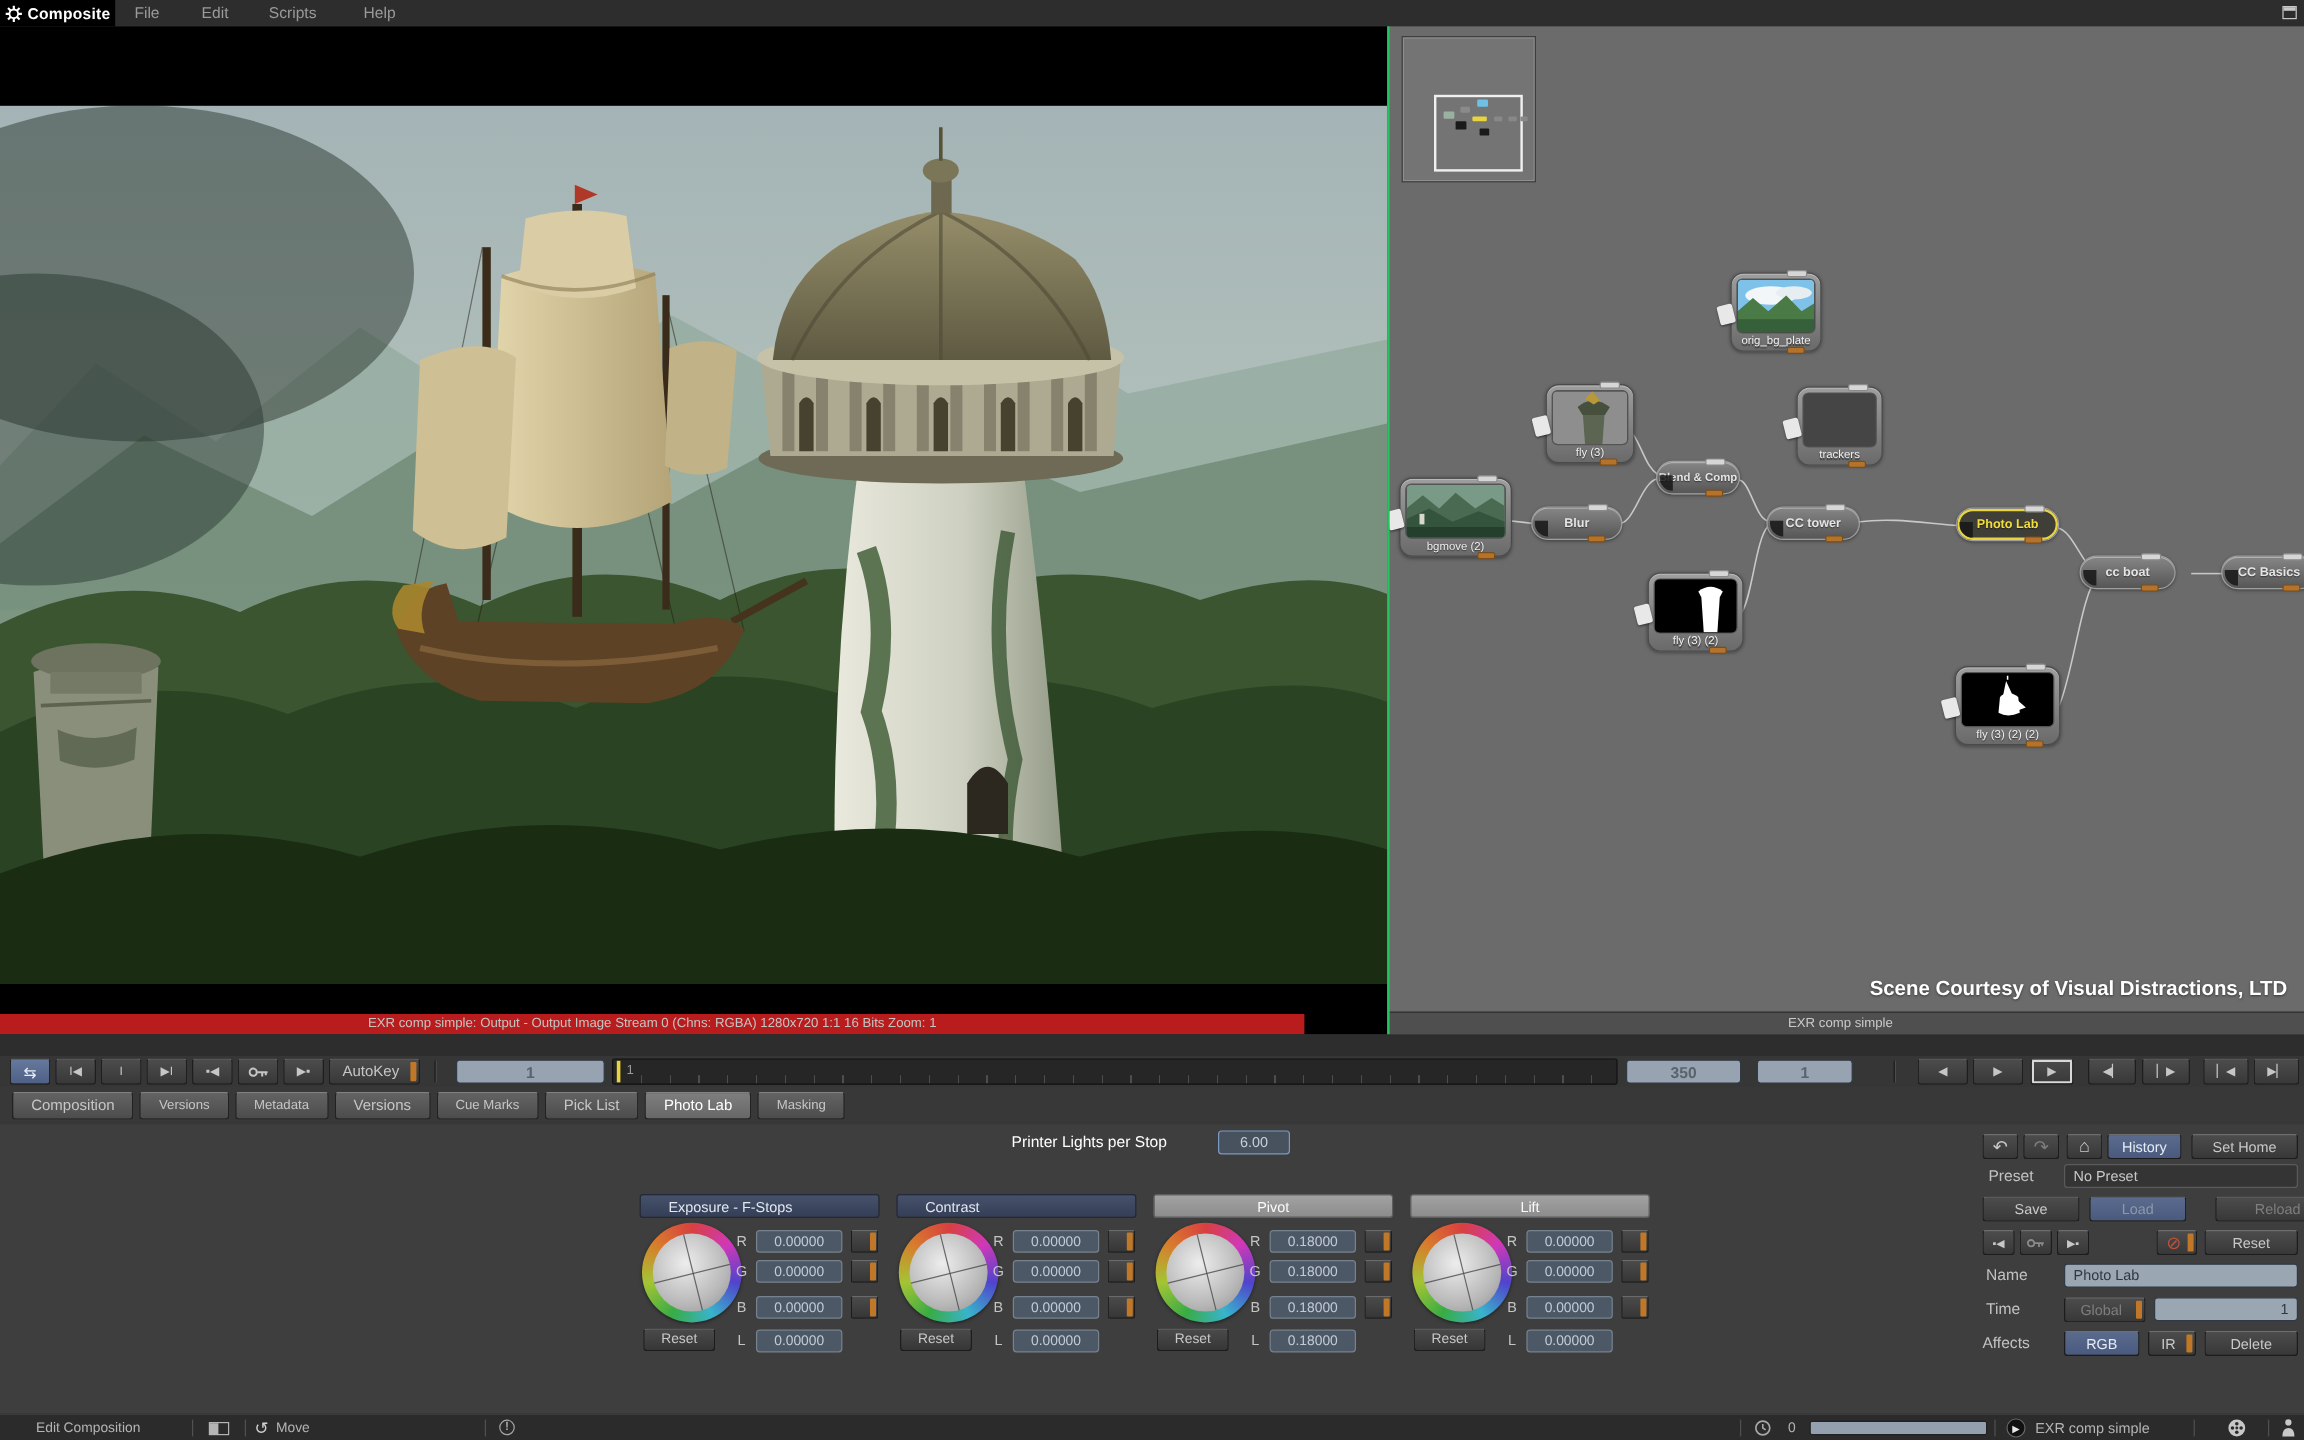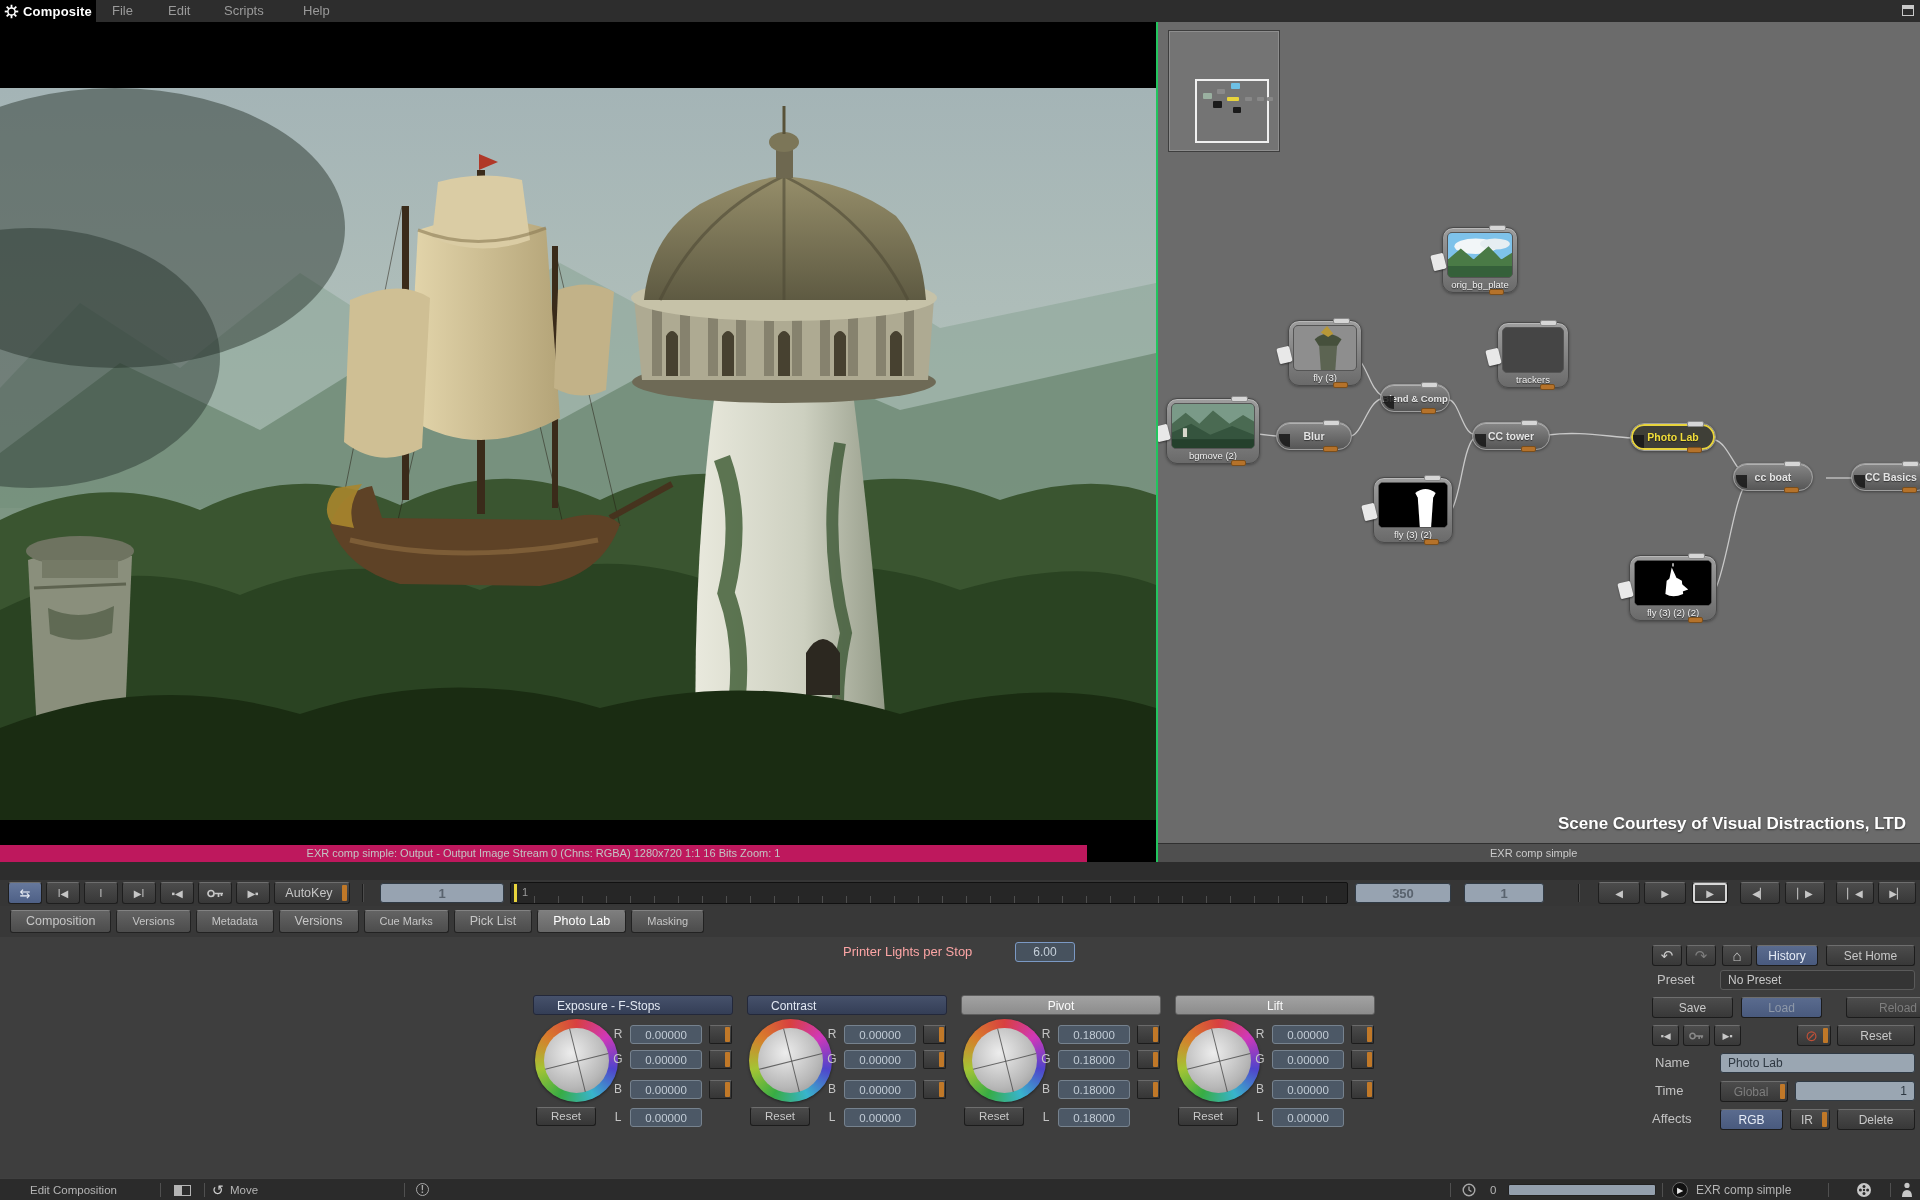--- a/index.html
+++ b/index.html
@@ -13,21 +13,21 @@
     display:flex; align-items:center; gap:4px; padding-left:4px; }
   .logo-area .app-title { color:#fff; font-size:13px; font-weight:bold; letter-spacing:.2px; }
   .menu-item { position:absolute; top:0; height:22px; line-height:22px; color:#9a9a9a; font-size:13px; cursor:default; }
   .win-icon { position:absolute; right:6px; top:5px; width:12px; height:11px; border:1px solid #c8c8c8; }
   .win-icon:before { content:""; position:absolute; left:0; right:0; top:0; height:3px; background:#c8c8c8; }
 
   
   .main { position:absolute; left:0; top:22px; width:1920px; height:840px; display:flex; }
   .viewer { position:relative; width:1156px; height:840px; background:#000; overflow:hidden; }
   .scene { position:absolute; left:0; top:66px; width:1156px; height:732px; }
-  .vstatus { position:absolute; left:0; top:823px; width:1087px; height:17px; background:#be185d;
+  .vstatus { position:absolute; left:0; top:823px; width:1087px; height:17px; background:#b91c1c;
     color:#c4c4c4; font-size:11px; text-align:center; line-height:17px; }
 
   .nodegraph { position:relative; width:764px; height:840px; background:#6b6b6b; overflow:hidden; border-left:2px solid #22c55e; }
   .wires { position:absolute; left:0; top:0; }
   .wires path { stroke:#d8d8d8; stroke-width:1.3; fill:none; opacity:.85; }
 
   .minimap { position:absolute; left:10px; top:8px; width:112px; height:122px; background:#747474;
     border:1px solid #3e3e3e; box-shadow:0 0 0 1px #8e8e8e inset; }
   .mini-view { position:absolute; left:26px; top:48px; width:74px; height:64px; border:2px solid #f0f0f0; }
   .mini-dot { position:absolute; border-radius:1px; }
@@ -84,21 +84,21 @@
   
   .tabsrow { position:absolute; left:0; top:906px; width:1920px; height:31px; background:#383838;
     display:flex; align-items:flex-start; gap:5px; padding:4px 0 0 10px; }
   .tab { height:23px; padding:0 15px; background:linear-gradient(#636363,#4c4c4c); border:1px solid #222;
     border-top-color:#828282; border-radius:3px; color:#c6c6c6; font-size:12.5px; line-height:21px; cursor:default; }
   .tab.sm { font-size:11px; }
   .tab.active { background:linear-gradient(#7e7e7e,#676767); color:#fff; }
 
   
   .toolarea { position:absolute; left:0; top:937px; width:1920px; height:241px; background:#3e3e3e; }
-  .plabel { position:absolute; color:#fca5a5; font-size:13px; }
+  .plabel { position:absolute; color:#ffffff; font-size:13px; }
   .bluefield { position:absolute; height:20px; background:#47525e; border:1px solid #7b99c4;
     border-radius:3px; color:#c6d0da; font-size:12px; text-align:center; }
 
   .grp-header { position:absolute; height:20px; border-radius:3px; font-size:12px; line-height:20px;
     border:1px solid #23283a; color:#e2e8f2; }
   .grp-header.dark { background:linear-gradient(#46516b,#343e56); padding-left:23px; }
   .grp-header.lite { background:linear-gradient(#a2a2a2,#8c8c8c); border-color:#5e5e5e; color:#fafafa; text-align:center; }
 
   .wheel { position:absolute; width:83px; height:83px; border-radius:50%;
     background:conic-gradient(#d84040,#d038b8,#5044cc,#38b4cc,#38ac44,#a4c434,#d87c2c,#d84040);

